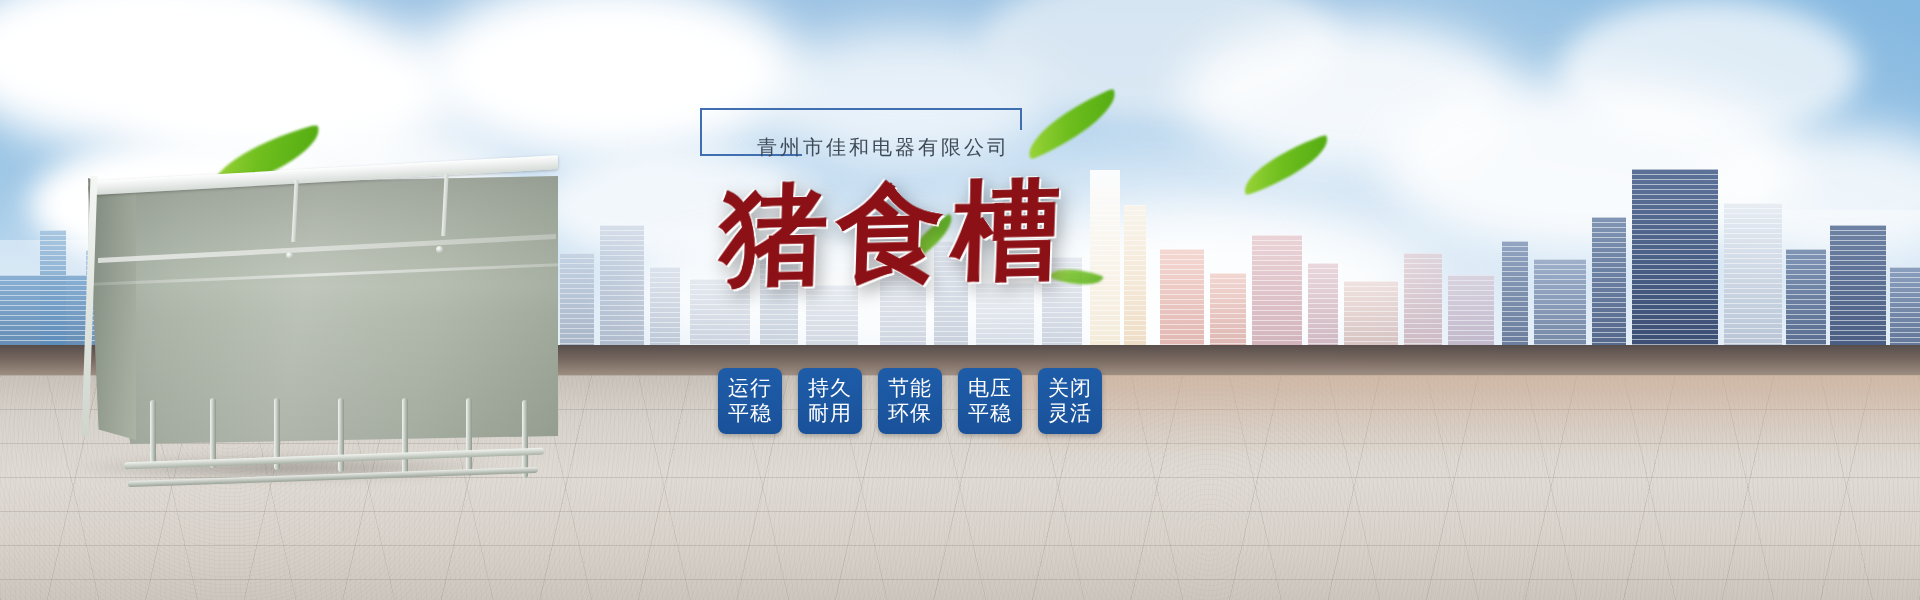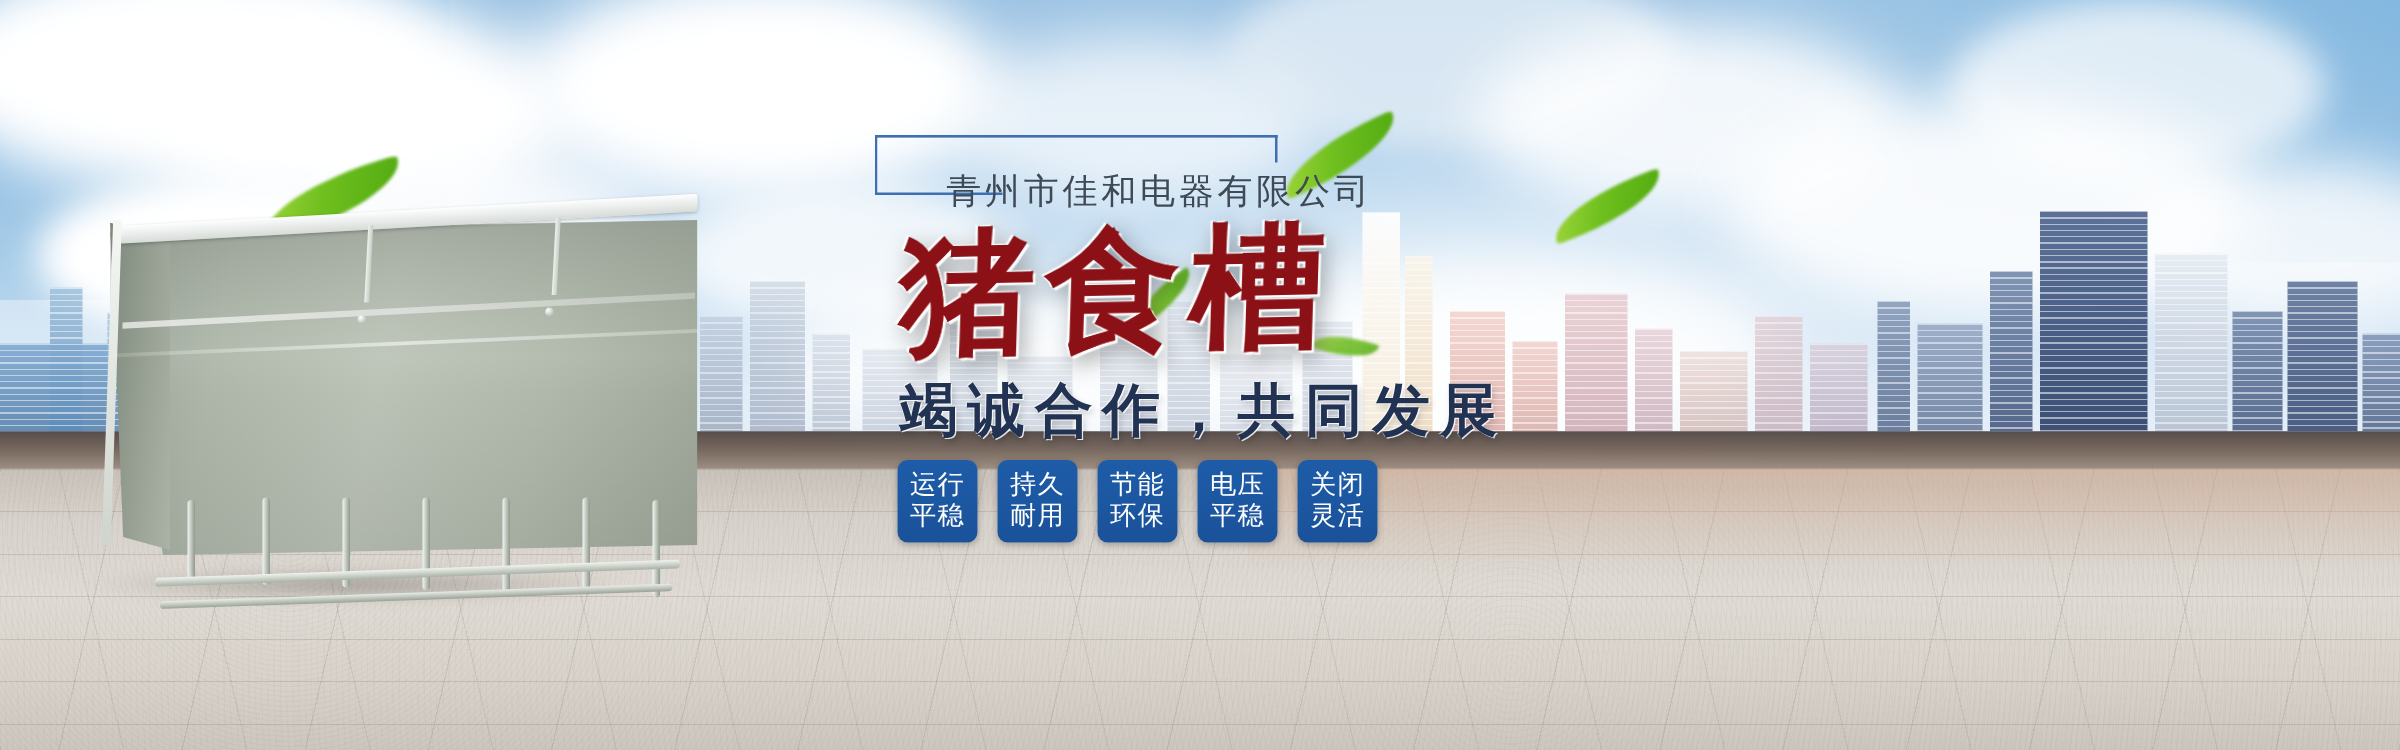--- a/index.html
+++ b/index.html
@@ -162,21 +162,21 @@
     position:absolute; left:0; top:8px; width:322px; height:2px; background:#3f6fb0;
   }
   .name-frame-right {
     position:absolute; left:320px; top:8px; width:2px; height:22px; background:#3f6fb0;
   }
   .name-frame-bot {
     position:absolute; left:0; top:54px; width:102px; height:2px; background:#3f6fb0;
   }
   .company {
     position:absolute; left:57px; top:34px;
-    font-size:28px; letter-spacing:3px; color:#3f4a57; white-space:nowrap;
+    font-size:20px; letter-spacing:3px; color:#3f4a57; white-space:nowrap;
   }
 
   .headline {
     position:absolute; left:20px; top:78px;
     font-family:"DejaVu Serif", serif;
     font-size:108px; font-weight:700; line-height:1;
     letter-spacing:8px; white-space:nowrap;
     color:#8b1116;
     background:linear-gradient(to bottom,#4b0d10 0%,#8e1318 38%,#b31a1f 72%,#8e1318 100%);
     -webkit-background-clip:text; background-clip:text;
@@ -325,21 +325,20 @@
 
     <div class="name-frame"></div>
     <div class="name-frame-top"></div>
     <div class="name-frame-right"></div>
     <div class="name-frame-bot"></div>
 
     <div class="company">青州市佳和电器有限公司</div>
 
     <div class="headline">猪食槽</div>
 
-    <div class="subline">竭诚合作，共同发展</div>
 
     <div class="features">
       <div class="feat">
         <span>运行</span>
         <span>平稳</span>
       </div>
       <div class="feat">
         <span>持久</span>
         <span>耐用</span>
       </div>

